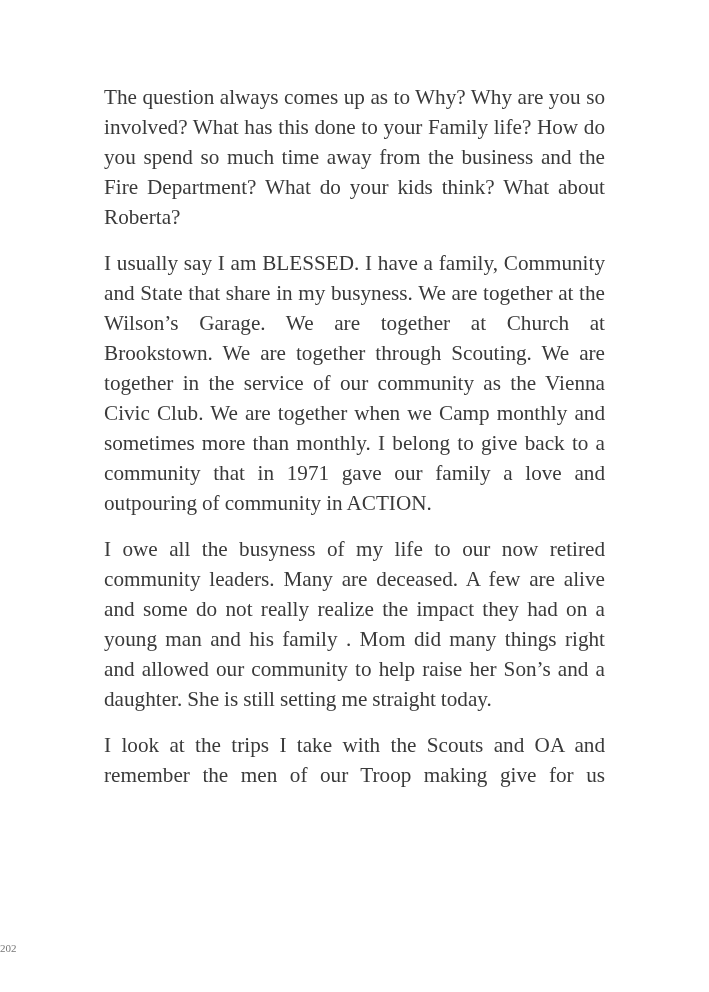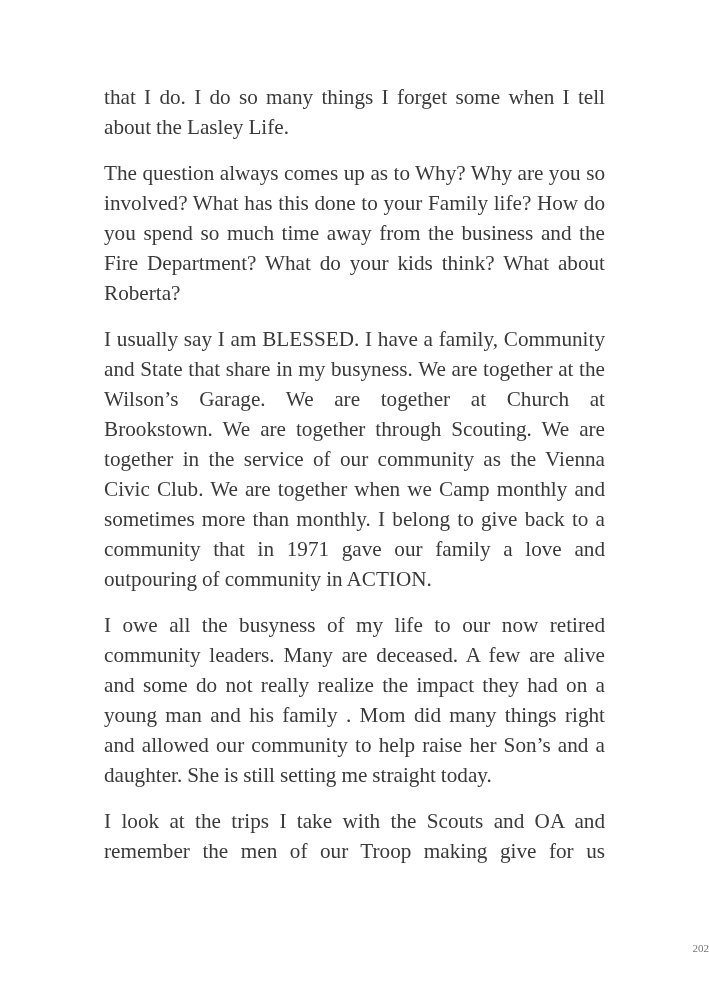--- a/index.html
+++ b/index.html
@@ -37,31 +37,30 @@
       word-spacing: -0.3px;
     }
     .para.last {
       text-align-last: justify;
     }
     .page-number {
       position: absolute;
       left: 0;
       width: 709px;
       top: 942px;
-      text-align: right;
+      text-align: left;
       font-family: "Liberation Serif", "DejaVu Serif", serif;
       font-size: 11px;
       color: #777777;
     }
   </style>
 </head>
 <body>
 
 <div class="page">
   <div class="text-body">
-    <p class="para">that I do. I do so many things I forget some when I tell about the Lasley Life.</p>
     <p class="para">The question always comes up as to Why? Why are you so involved? What has this done to your Family life? How do you spend so much time away from the business and the Fire Department? What do your kids think? What about Roberta?</p>
     <p class="para">I usually say I am BLESSED. I have a family, Community and State that share in my busyness. We are together at the Wilson’s Garage. We are together at Church at Brookstown. We are together through Scouting. We are together in the service of our community as the Vienna Civic Club. We are together when we Camp monthly and sometimes more than monthly. I belong to give back to a community that in 1971 gave our family a love and outpouring of community in ACTION.</p>
     <p class="para">I owe all the busyness of my life to our now retired community leaders. Many are deceased. A few are alive and some do not really realize the impact they had on a young man and his family . Mom did many things right and allowed our community to help raise her Son’s and a daughter. She is still setting me straight today.</p>
     <p class="para last">I look at the trips I take with the Scouts and OA and remember the men of our Troop making give for us</p>
   </div>
   <div class="page-number">202</div>
 </div>
 
 </body></html>

